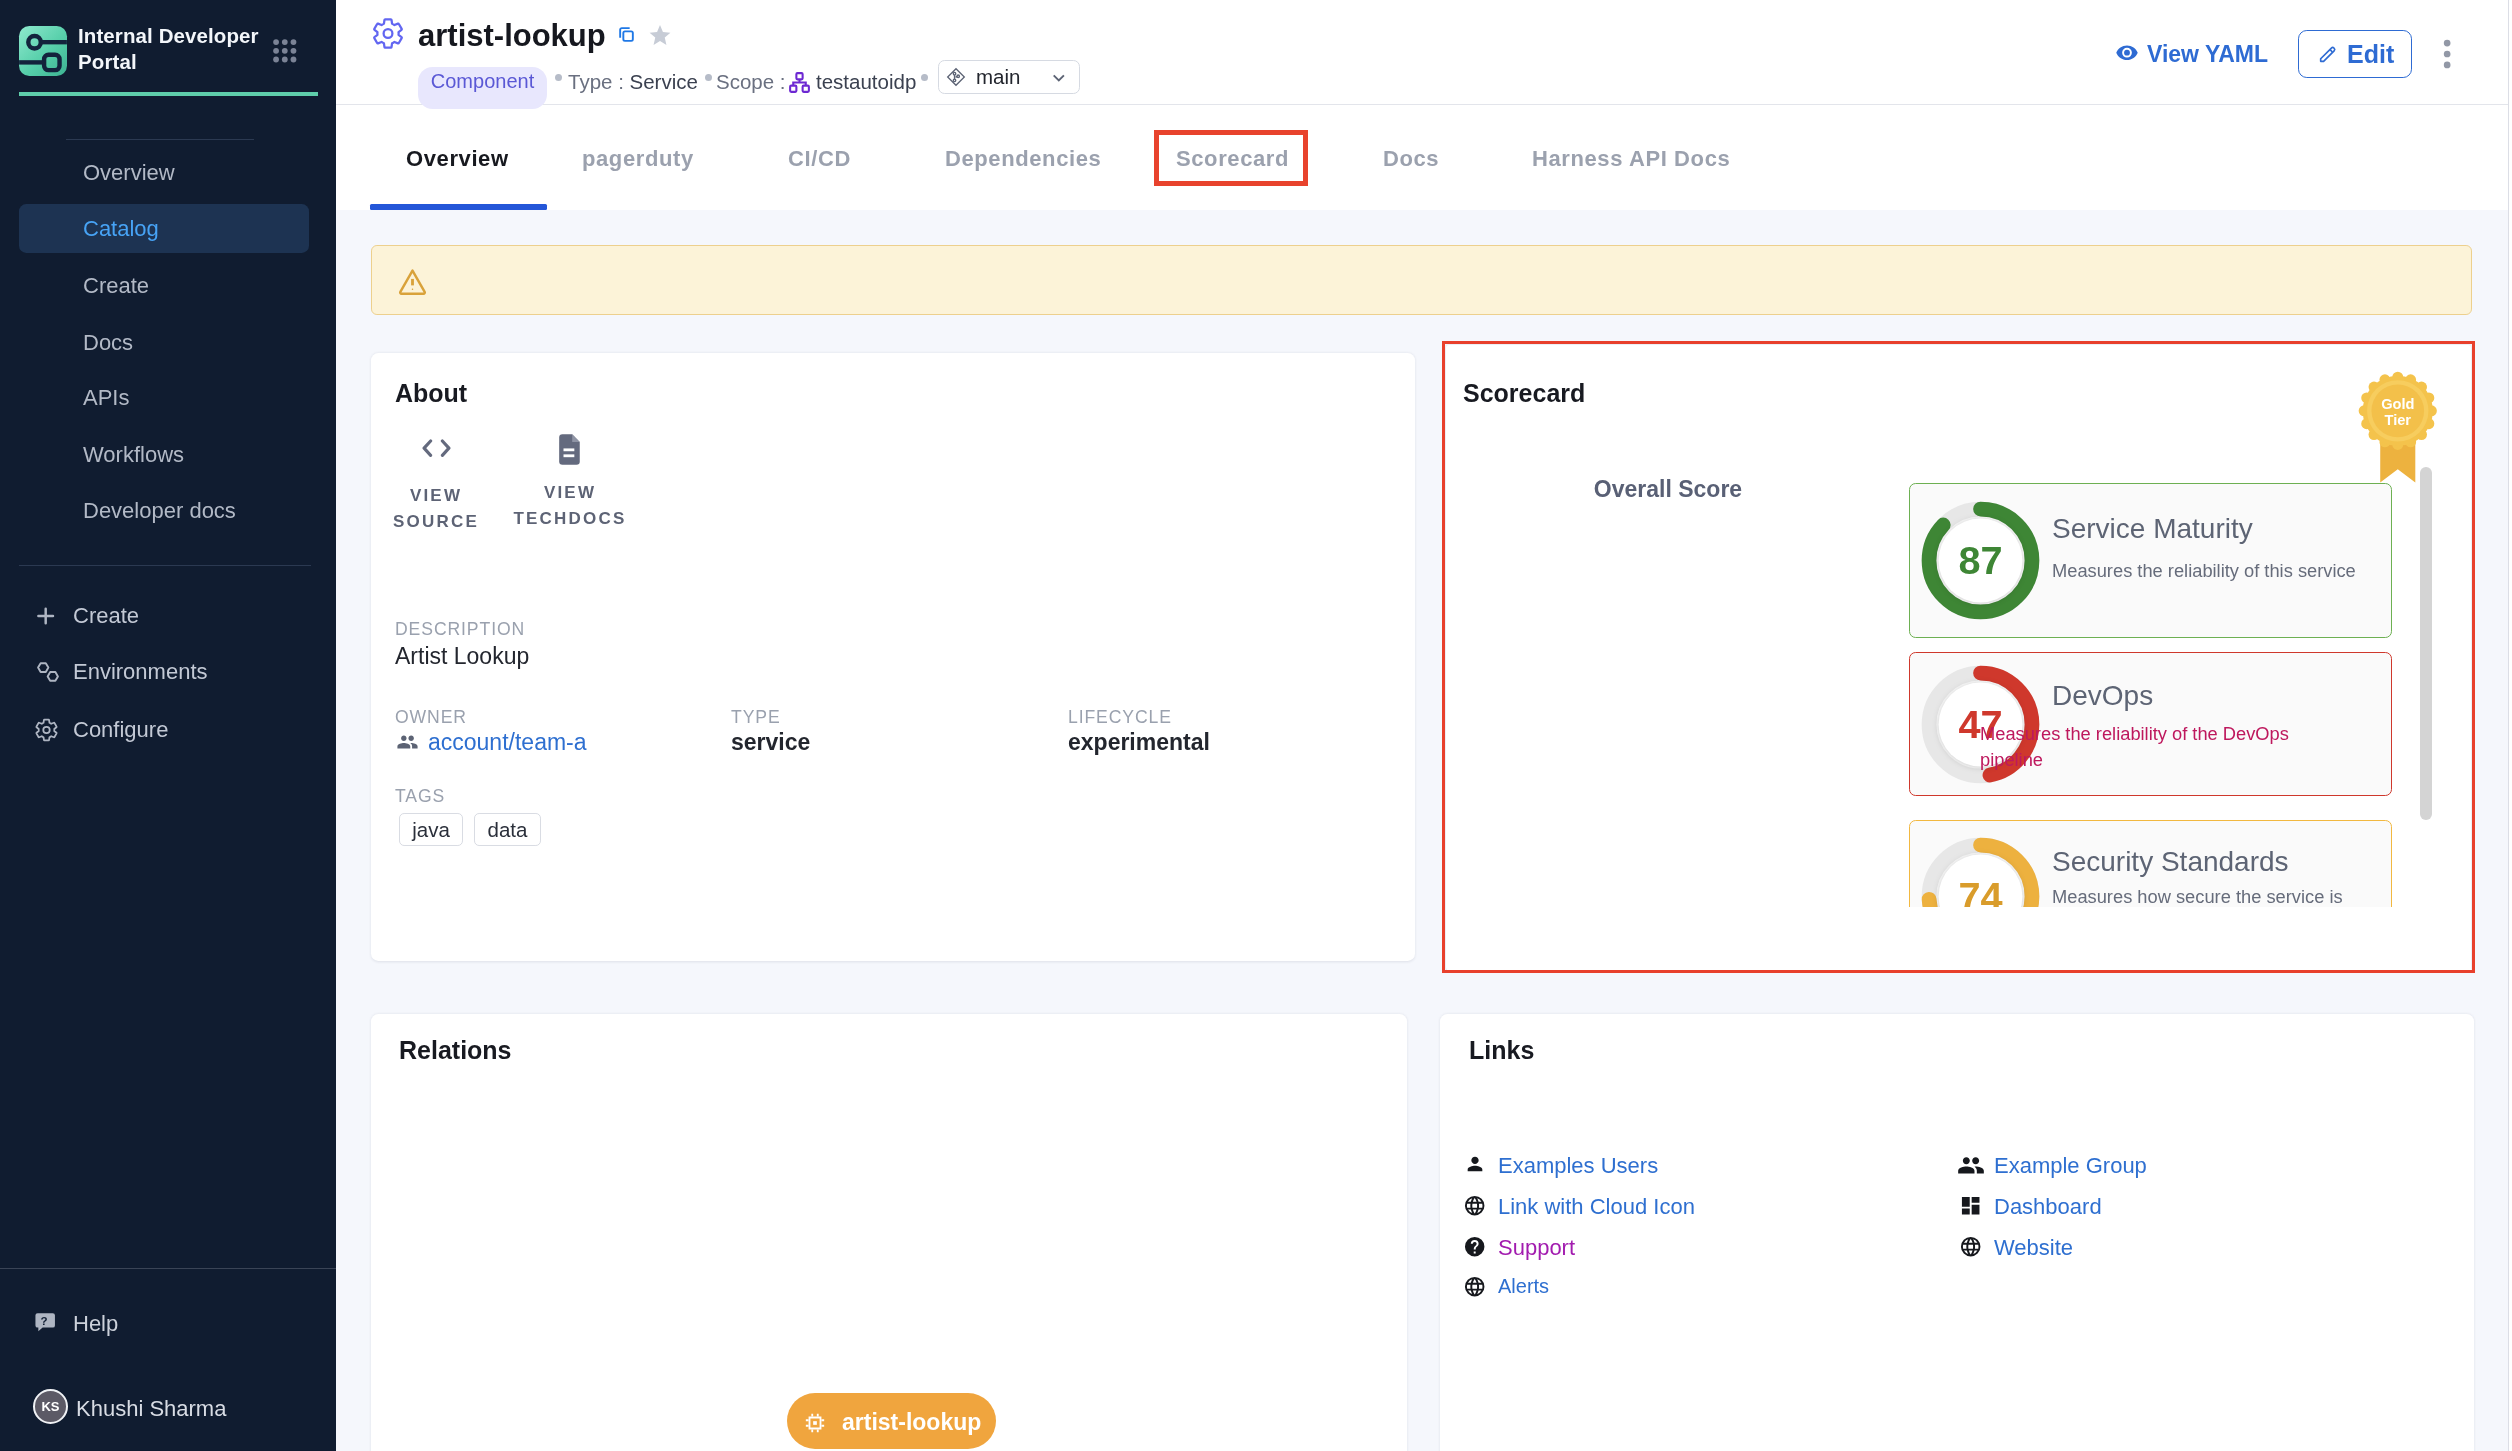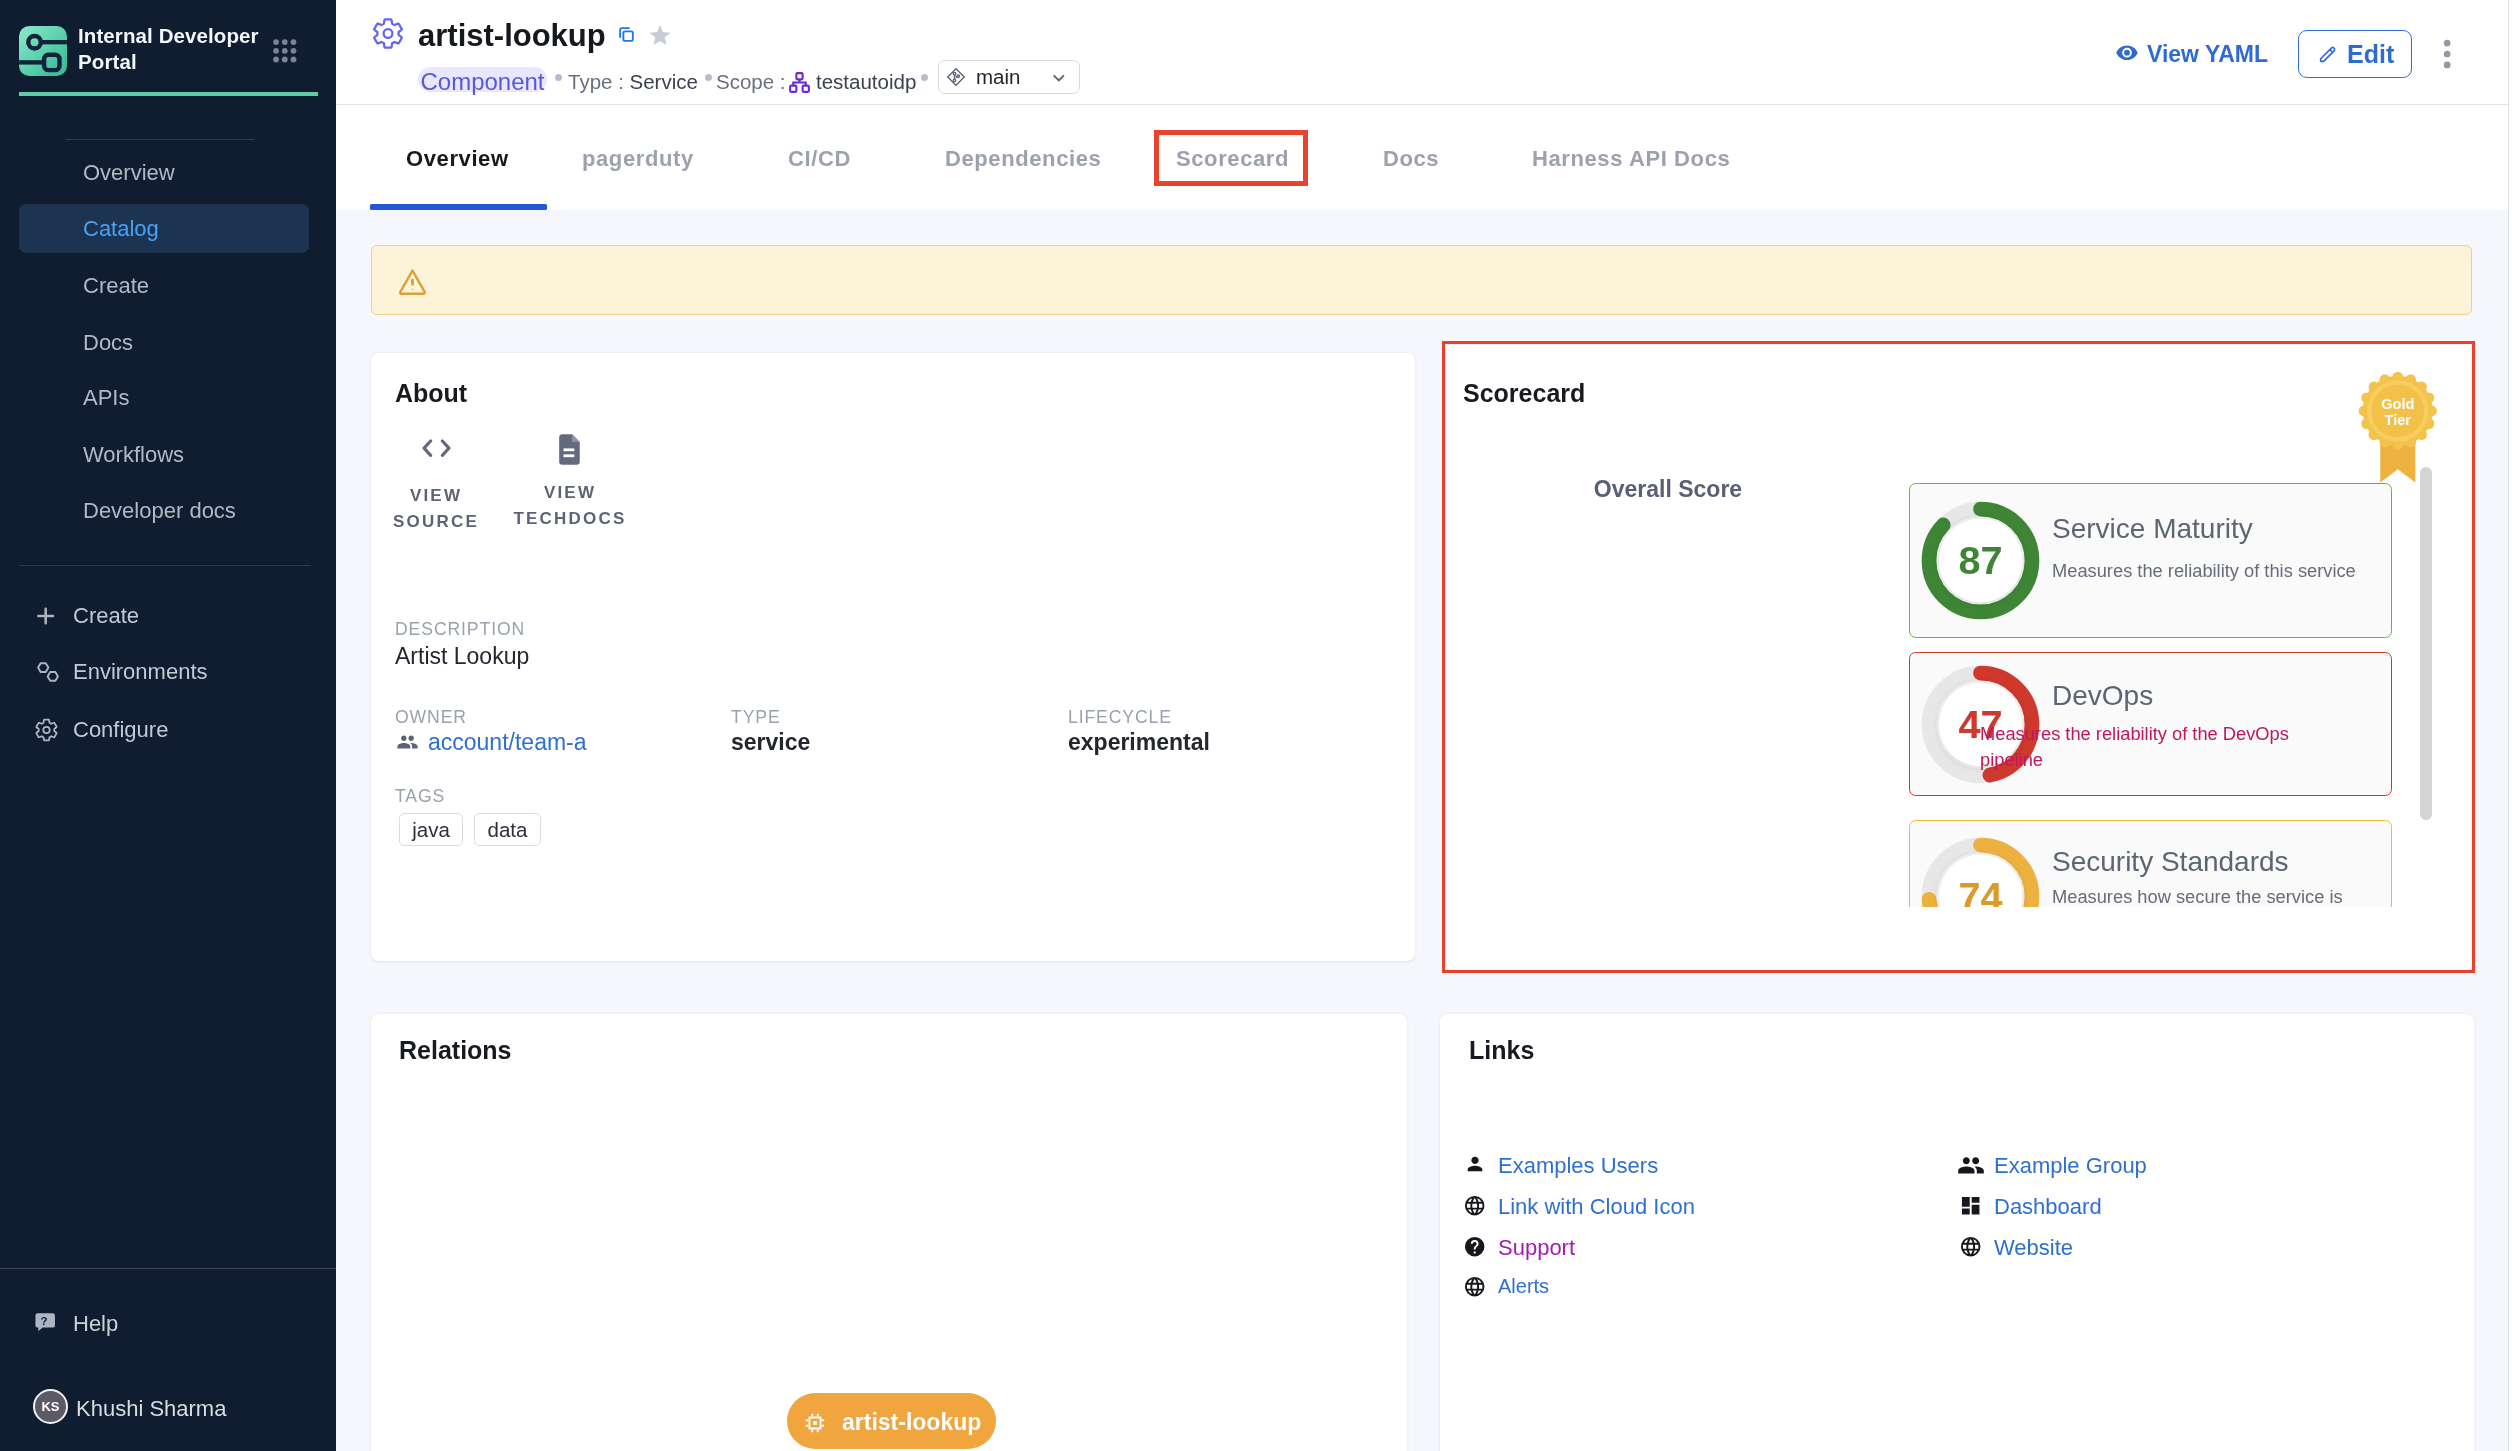--- a/index.html
+++ b/index.html
@@ -120,21 +120,21 @@
     </svg>
   <div class="abs" style="left:418px;top:18.3px;font-size:31px;font-weight:bold;color:#16181f">artist-lookup</div>
   <svg class="abs" style="left:617px;top:25px" width="19" height="19" viewBox="0 0 24 24" fill="none" stroke="#1f78e6" stroke-width="2.4">
       <rect x="8" y="8" width="12" height="12" rx="2"></rect>
       <path d="M16 4H6a2 2 0 0 0-2 2v10"></path>
     </svg>
   <svg class="abs" style="left:647px;top:23px" width="26" height="25" viewBox="0 0 24 24" fill="#c7ccd6">
       <path d="M12 17.27 18.18 21l-1.64-7.03L22 9.24l-7.19-.61L12 2 9.19 8.63 2 9.24l5.46 4.73L5.82 21z"></path>
     </svg>
 
-  <div class="abs" style="left:418px;top:67px;width:129px;height:25px;background:#e8e7fd;border-radius:14.6px;color:#5a58d5;font-size:24px;text-align:center;line-height:29px">Component</div>
+  <div class="abs" style="left:418px;top:67px;width:129px;height:42px;background:#e8e7fd;border-radius:14.6px;color:#5a58d5;font-size:20px;text-align:center;line-height:29px">Component</div>
   <div class="abs" style="left:555px;top:74px;width:7.3px;height:7.3px;border-radius:50%;background:#b6bcc8"></div>
   <div class="abs" style="left:568px;top:70px;font-size:20.5px;color:#6a7080">Type : <span style="color:#3b4150">Service</span></div>
   <div class="abs" style="left:705px;top:74px;width:7.3px;height:7.3px;border-radius:50%;background:#b6bcc8"></div>
   <div class="abs" style="left:716px;top:70px;font-size:20.5px;color:#6a7080">Scope :</div>
   <svg class="abs" style="left:787px;top:70px" width="25" height="25" viewBox="0 0 24 24" fill="none" stroke="#6d28d2" stroke-width="2">
       <rect x="9" y="3" width="6" height="6" rx="1"></rect>
       <rect x="3" y="15" width="6" height="6" rx="1"></rect>
       <rect x="15" y="15" width="6" height="6" rx="1"></rect>
       <path d="M12 9v3M6 15v-3h12v3"></path>
     </svg>

